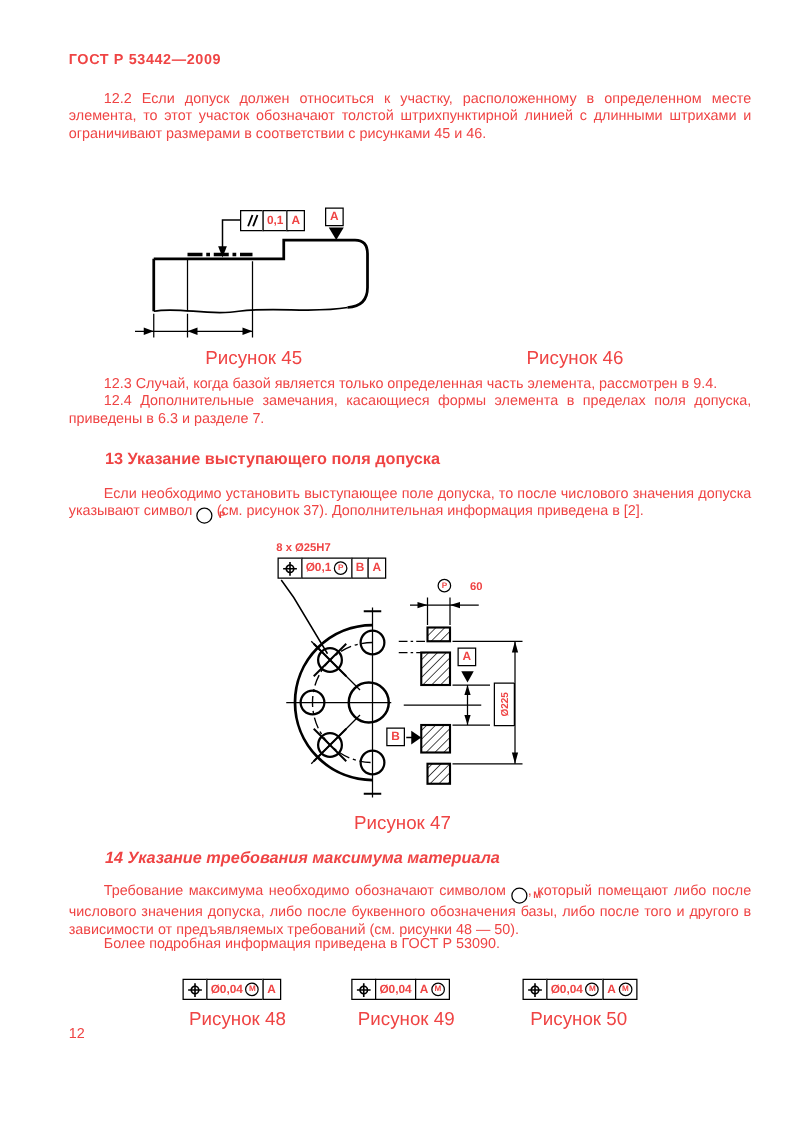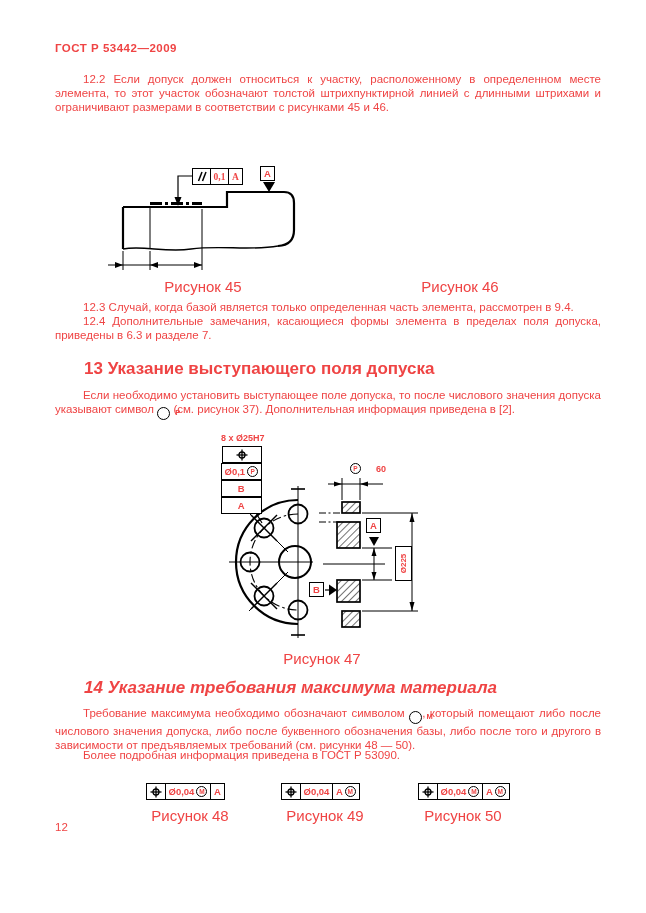--- a/index.html
+++ b/index.html
@@ -5,21 +5,21 @@
   html,body { margin:0; padding:0; background:#e8e8e8; }
   .page {
     position:relative; width:646px; height:913px; margin:0 auto;
     background:#ffffff; color:#ef4444;
     font-family:"Liberation Sans", sans-serif;
     overflow:hidden;
   }
   .abs { position:absolute; }
   .hdr { font-weight:bold; font-size:11.5px; letter-spacing:0.5px; }
   .body-text { font-size:11.5px; line-height:14px; text-align:justify; text-indent:28px; margin:0; }
-  .sec-h { font-weight:bold; font-size:17px; }
+  .sec-h { font-weight:bold; font-size:13px; }
   .caption { font-size:15px; text-align:center; }
   .pagenum { font-size:11.5px; }
 
   
   .tframe { position:absolute; display:flex; background:#fff; z-index:3; }
   .tframe .cell {
     border:1.5px solid #000; margin-left:-1.5px; height:13px; box-sizing:content-box;
     display:flex; align-items:center; justify-content:center; gap:2px;
     padding:1px 3px; font-size:9.5px; font-weight:bold; white-space:nowrap; background:#fff;
   }
@@ -75,21 +75,21 @@
       <polygon points="181,57 175,47 187,47" fill="#000"></polygon>
 
       <line x1="35" y1="116" x2="35" y2="135" stroke="#000" stroke-width="1"></line>
       <line x1="62" y1="116" x2="62" y2="135" stroke="#000" stroke-width="1"></line>
       <line x1="114" y1="74" x2="114" y2="135" stroke="#000" stroke-width="1"></line>
       <line x1="20" y1="130" x2="114" y2="130" stroke="#000" stroke-width="1"></line>
       <polygon points="35,130 27,127 27,133" fill="#000"></polygon>
       <polygon points="62,130 70,127 70,133" fill="#000"></polygon>
       <polygon points="114,130 106,127 106,133" fill="#000"></polygon>
     </svg>
-    <div class="tframe" style="left:104px; top:33px;font-family:Liberation Serif, serif;">
+    <div class="tframe" style="left:104px; top:33px;">
       <span class="cell">
         <svg width="11" height="11" viewBox="0 0 11 11">
             <line x1="2.5" y1="10" x2="6" y2="1" stroke="#000" stroke-width="1.5"></line>
             <line x1="6.5" y1="10" x2="10" y2="1" stroke="#000" stroke-width="1.5"></line>
           </svg>
       </span>
       <span class="cell">0,1</span>
       <span class="cell">A</span>
     </div>
     <div class="dbox" style="left:172px; top:31px;">A</div>
@@ -162,21 +162,21 @@
       <line x1="177" y1="148" x2="207" y2="148" stroke="#000" stroke-width="1"></line>
       <line x1="189" y1="116" x2="189" y2="148" stroke="#000" stroke-width="1"></line>
       <polygon points="189,116 186.5,124 191.5,124" fill="#000"></polygon>
       <polygon points="189,148 186.5,140 191.5,140" fill="#000"></polygon>
       <polygon points="189,114 184,105 194,105" fill="#000"></polygon>
 
       <line x1="140" y1="158" x2="146" y2="158" stroke="#000" stroke-width="1.2"></line>
       <polygon points="152,158 144,152.5 144,163.5" fill="#000"></polygon>
     </svg>
     <div class="figlabel" style="left:24px; top:1px;padding-left:12px;">8 x Ø25H7</div>
-    <div class="tframe" style="left:37px; top:14px;flex-direction:column;">
+    <div class="tframe" style="left:37px; top:14px;">
       <span class="cell">
         <svg width="12" height="12" viewBox="0 0 12 12">
             <circle cx="6" cy="6" r="3" stroke="#000" stroke-width="1.3" fill="none"></circle>
             <line x1="6" y1="0.5" x2="6" y2="11.5" stroke="#000" stroke-width="1.3"></line>
             <line x1="0.5" y1="6" x2="11.5" y2="6" stroke="#000" stroke-width="1.3"></line>
           </svg>
       </span>
       <span class="cell">
           <span>Ø0,1</span>
           <span class="circ small">P</span>

